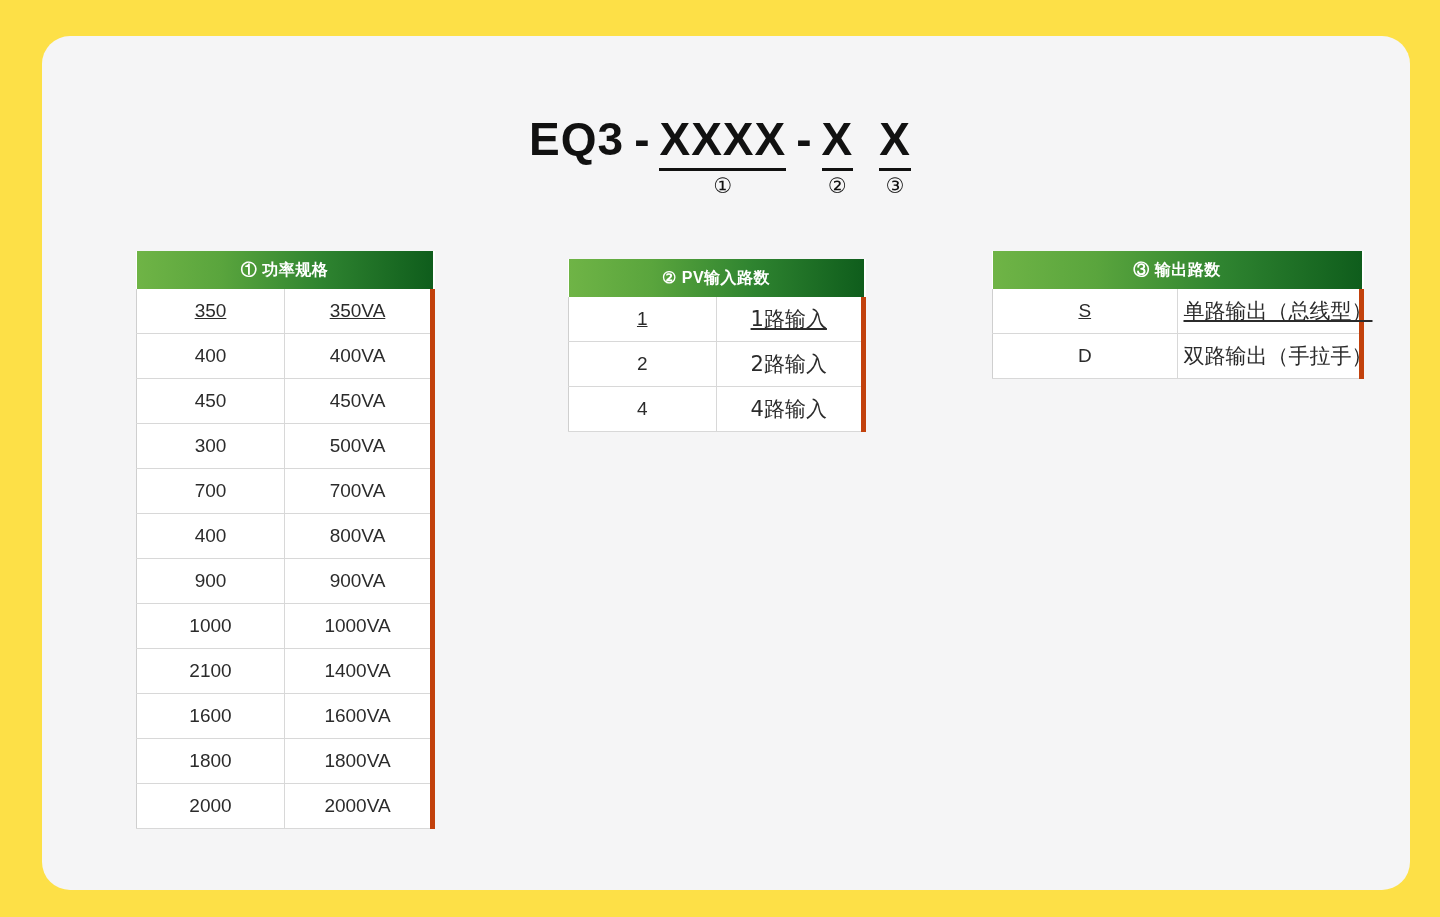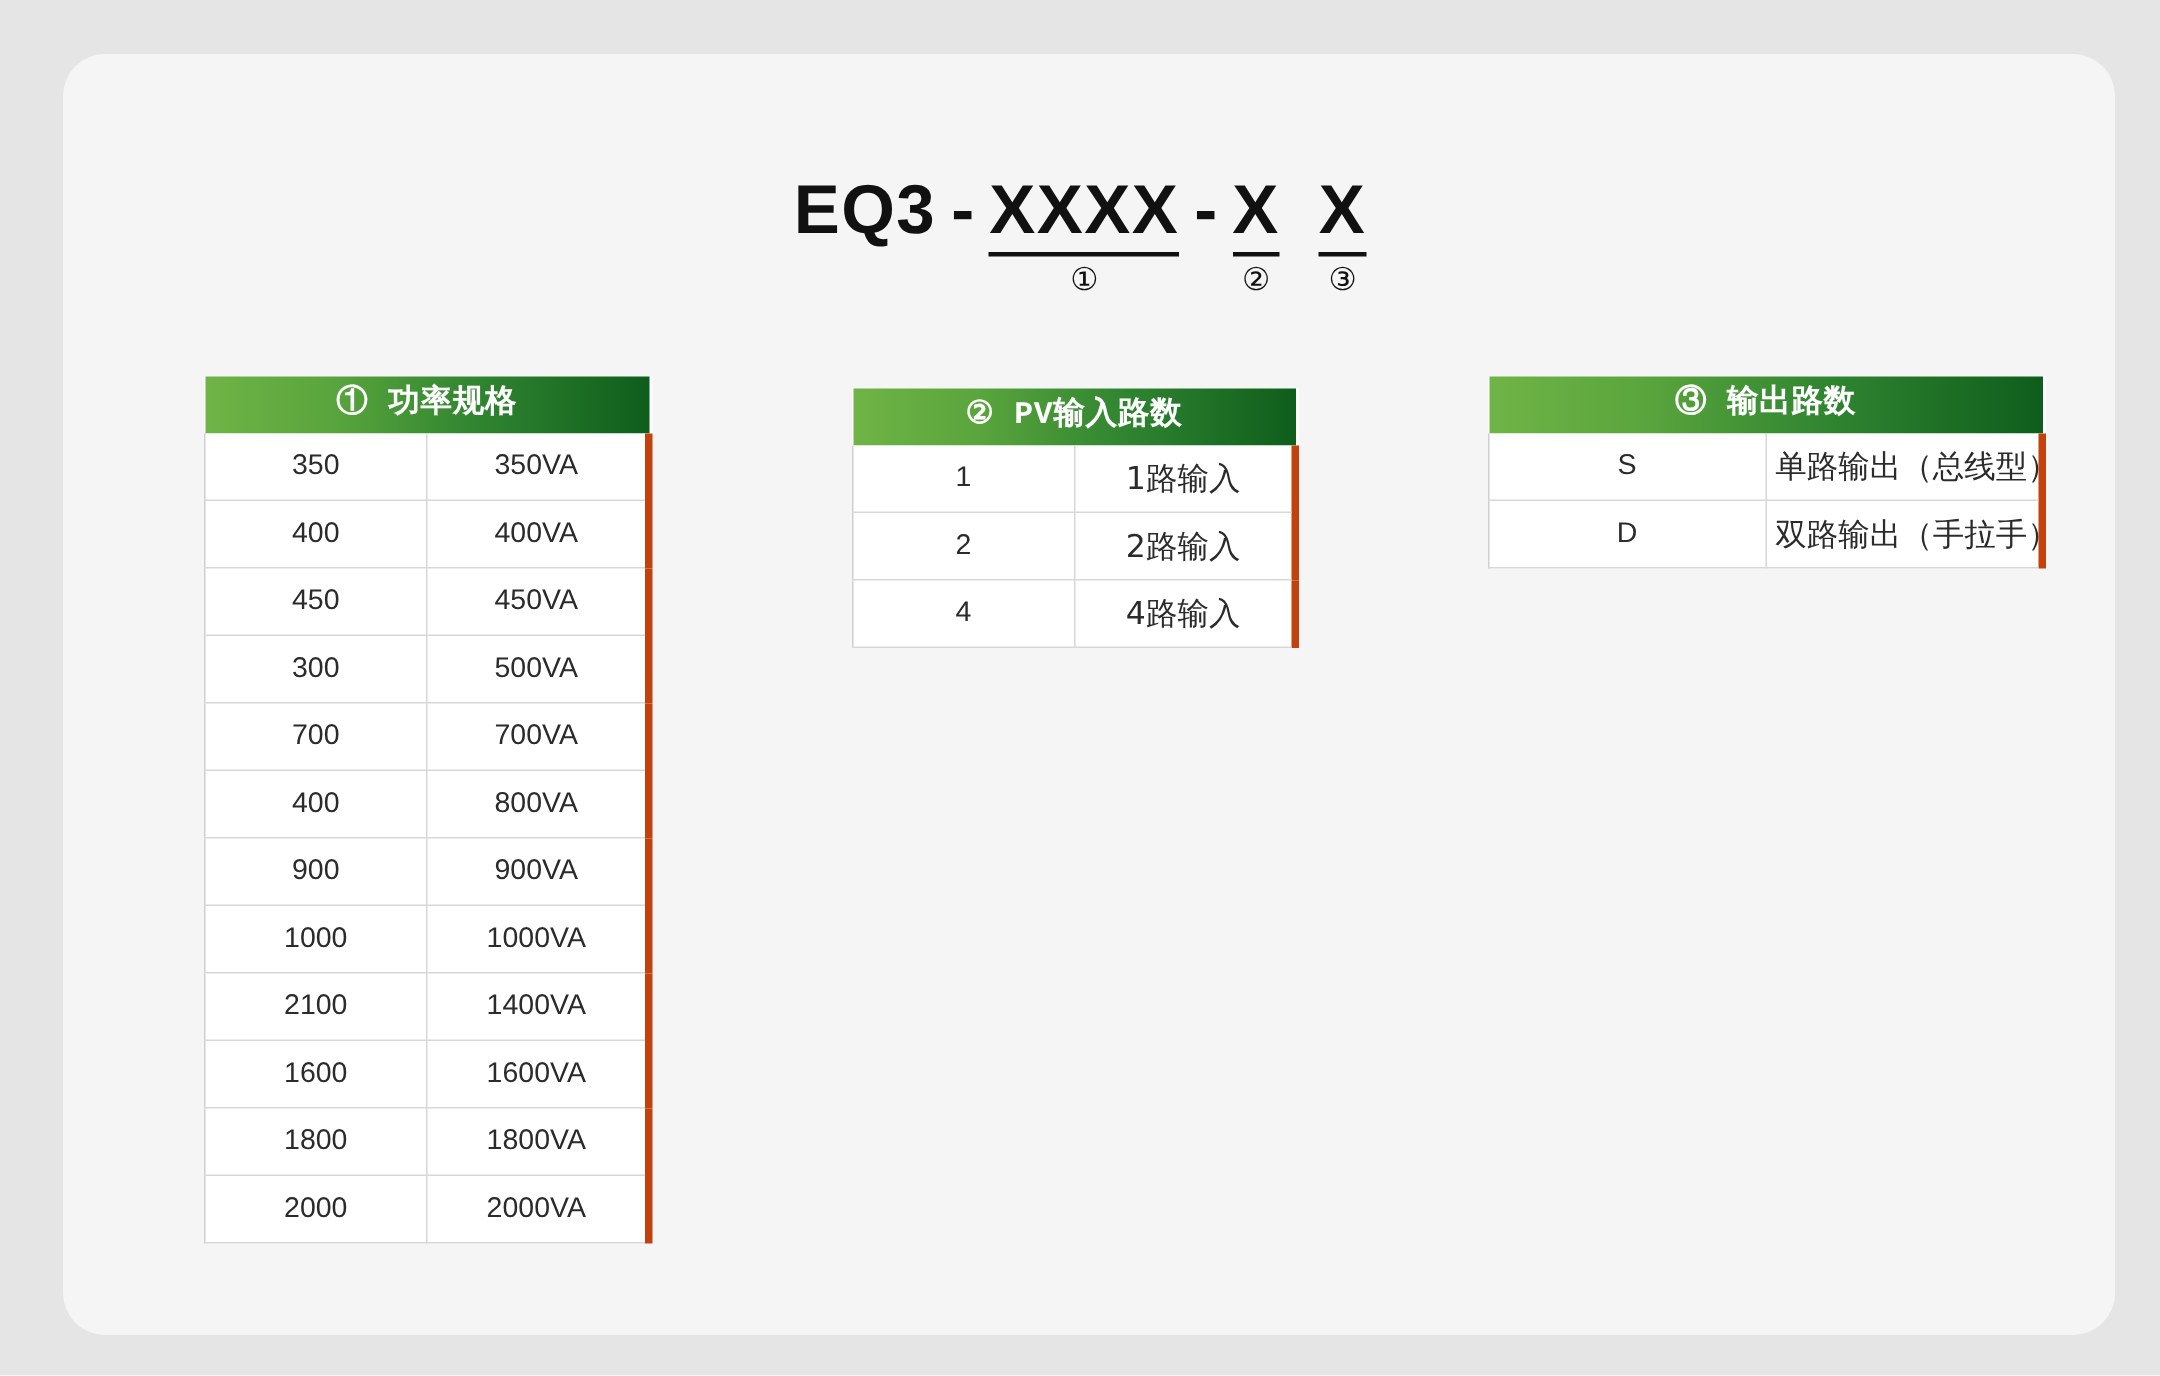--- a/index.html
+++ b/index.html
@@ -5,21 +5,21 @@
   html, body {
     margin: 0;
     padding: 0;
     background: #ffffff;
     font-family: "Liberation Sans", "DejaVu Sans", sans-serif;
   }
   #page {
     position: relative;
     width: 1440px;
     height: 917px;
-    background: #e5e5e5;
+    background: #fde047;
     overflow: hidden;
   }
   #card {
     position: absolute;
     left: 42px;
     top: 36px;
     width: 1368px;
     height: 854px;
     background: #f5f5f6;
     border-radius: 28px;
@@ -78,43 +78,43 @@
   
   .spec-table {
     position: absolute;
     border-collapse: collapse;
     background: #ffffff;
     table-layout: fixed;
   }
   .spec-table th.hdr {
     background: linear-gradient(to right, #6fb446 0%, #5aa53d 28%, #2f8430 62%, #0f5d1c 100%);
     color: #ffffff;
-    font-size: 21px;
+    font-size: 16px;
     font-weight: bold;
     height: 38px;
     line-height: 38px;
     padding: 0;
     text-align: center;
     letter-spacing: 0.5px;
     border: none;
-    font-family: Liberation Mono, monospace;
+    font-family: Liberation Sans, sans-serif;
   }
   .spec-table td {
     height: 44px;
     font-size: 19px;
     color: #2b2b2b;
     text-align: center;
     padding: 0 6px;
     border: 1px solid #d8d8d8;
     border-top-color: #9a9a9a;
     background: #ffffff;
     font-family: "Liberation Sans", "DejaVu Sans", sans-serif;
     white-space: nowrap;
   }
-  .spec-table tr:first-child td { border-top: none; }
+  .spec-table tr:first-child td { border-top: none; text-decoration: underline; }
   .spec-table td.cjk {
     font-family: "DejaVu Sans", "Liberation Sans", sans-serif;
     font-size: 21px;
   }
   .spec-table td.left-col { border-left: 1px solid #cfcfcf; }
   .spec-table td.right-col { border-right: 5px solid #c2410c; }
 
   
   #table-power   { left: 136px; top: 251px; width: 299px; }
   #table-pv      { left: 568px; top: 259px; width: 298px; }

